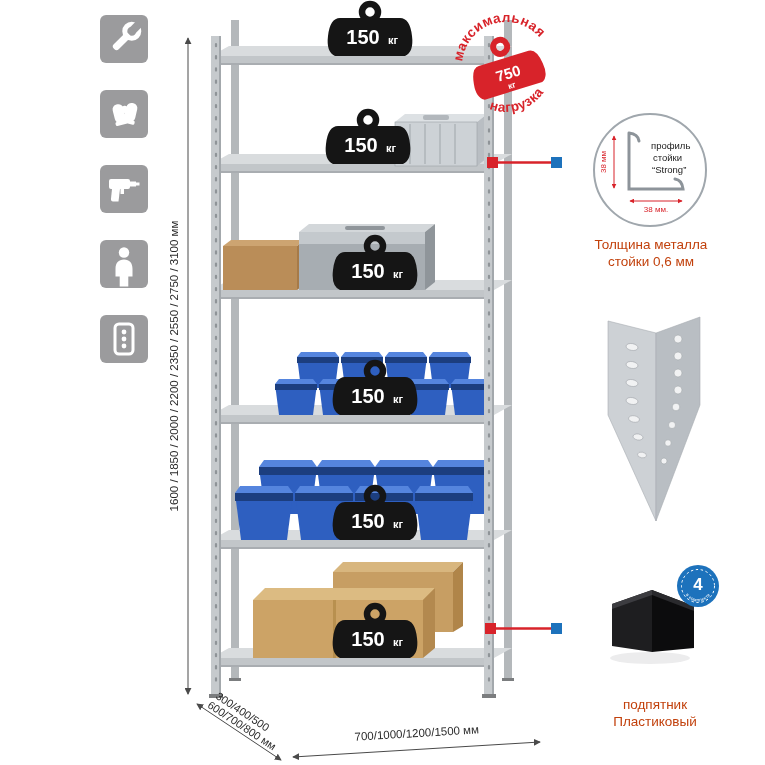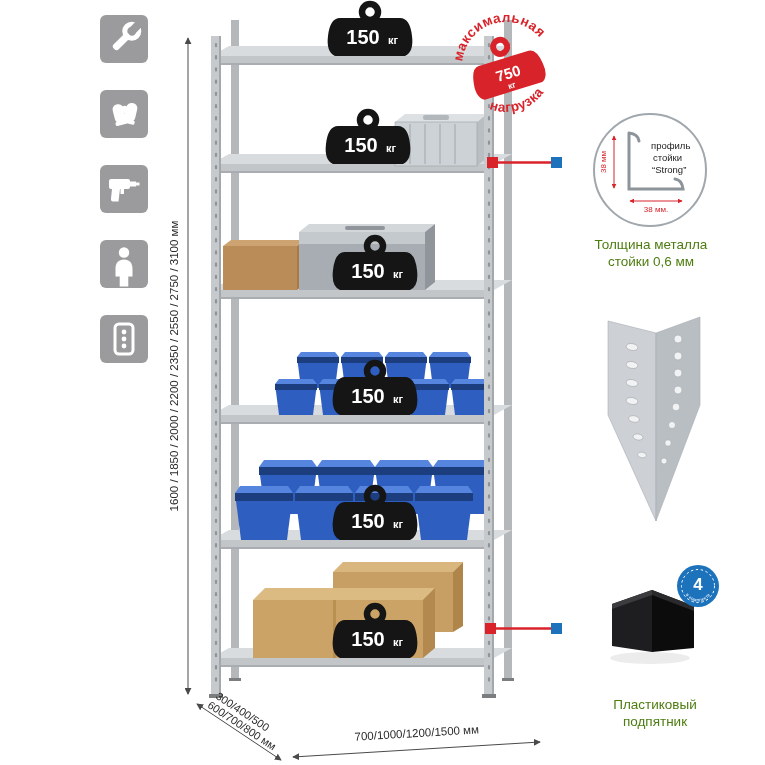--- a/index.html
+++ b/index.html
@@ -11,21 +11,21 @@
   .tile{
     position:absolute;left:100px;width:48px;height:48px;
     background:#9b9b9d;border-radius:6px;display:flex;align-items:center;justify-content:center;
   }
   svg{font-family:"Liberation Sans",sans-serif;display:block;}
   .circle-callout{
     position:absolute;left:593px;top:113px;width:114px;height:114px;
     border:2px solid #a0a7ad;border-radius:50%;background:#fff;box-sizing:border-box;
   }
   .caption{
-    position:absolute;width:156px;text-align:center;color:#4d7c0f;
+    position:absolute;width:156px;text-align:center;color:#c2410c;
     font-size:13.5px;line-height:1.25;
   }
   .caption span{display:block;}
 </style>
 </head>
 <body>
 
 <div class="tile" style="top:15px">
   <svg width="48" height="48" viewBox="0 0 48 48">
     <g transform="rotate(45 24 24)">
@@ -327,15 +327,15 @@
     </defs>
     <circle cx="0" cy="0" r="21" fill="#1d72bc"></circle>
     <circle cx="0" cy="0" r="16.5" fill="none" stroke="#fff" stroke-width="1" stroke-dasharray="2.4 2.6"></circle>
     <text x="0" y="4" text-anchor="middle" font-size="17" font-weight="bold" fill="#fff">4</text>
     <text font-size="4.6" fill="#fff" letter-spacing="0.3">
       <textPath href="#badgeArc" startOffset="50%" text-anchor="middle">в комплекте</textPath>
     </text>
   </g>
 </svg>
 <div class="caption" style="left:577px;top:697px">
+  <span>подпятник</span>
   <span>Пластиковый</span>
-  <span>подпятник</span>
 </div>
 
 </body></html>

